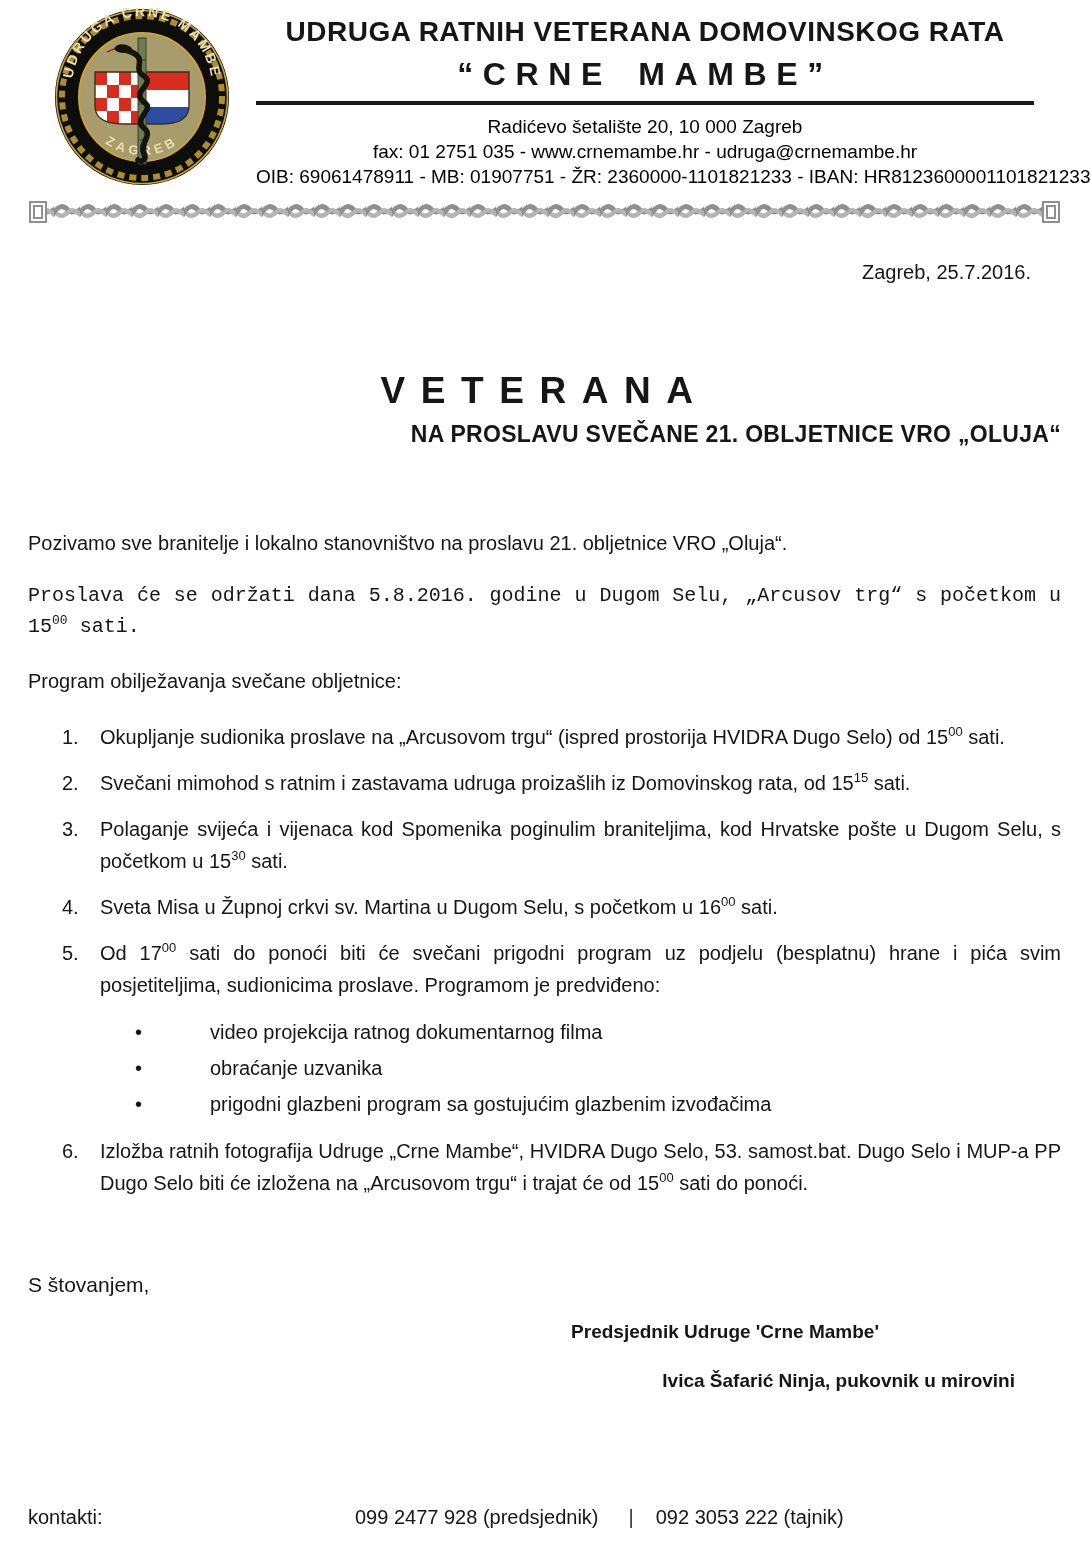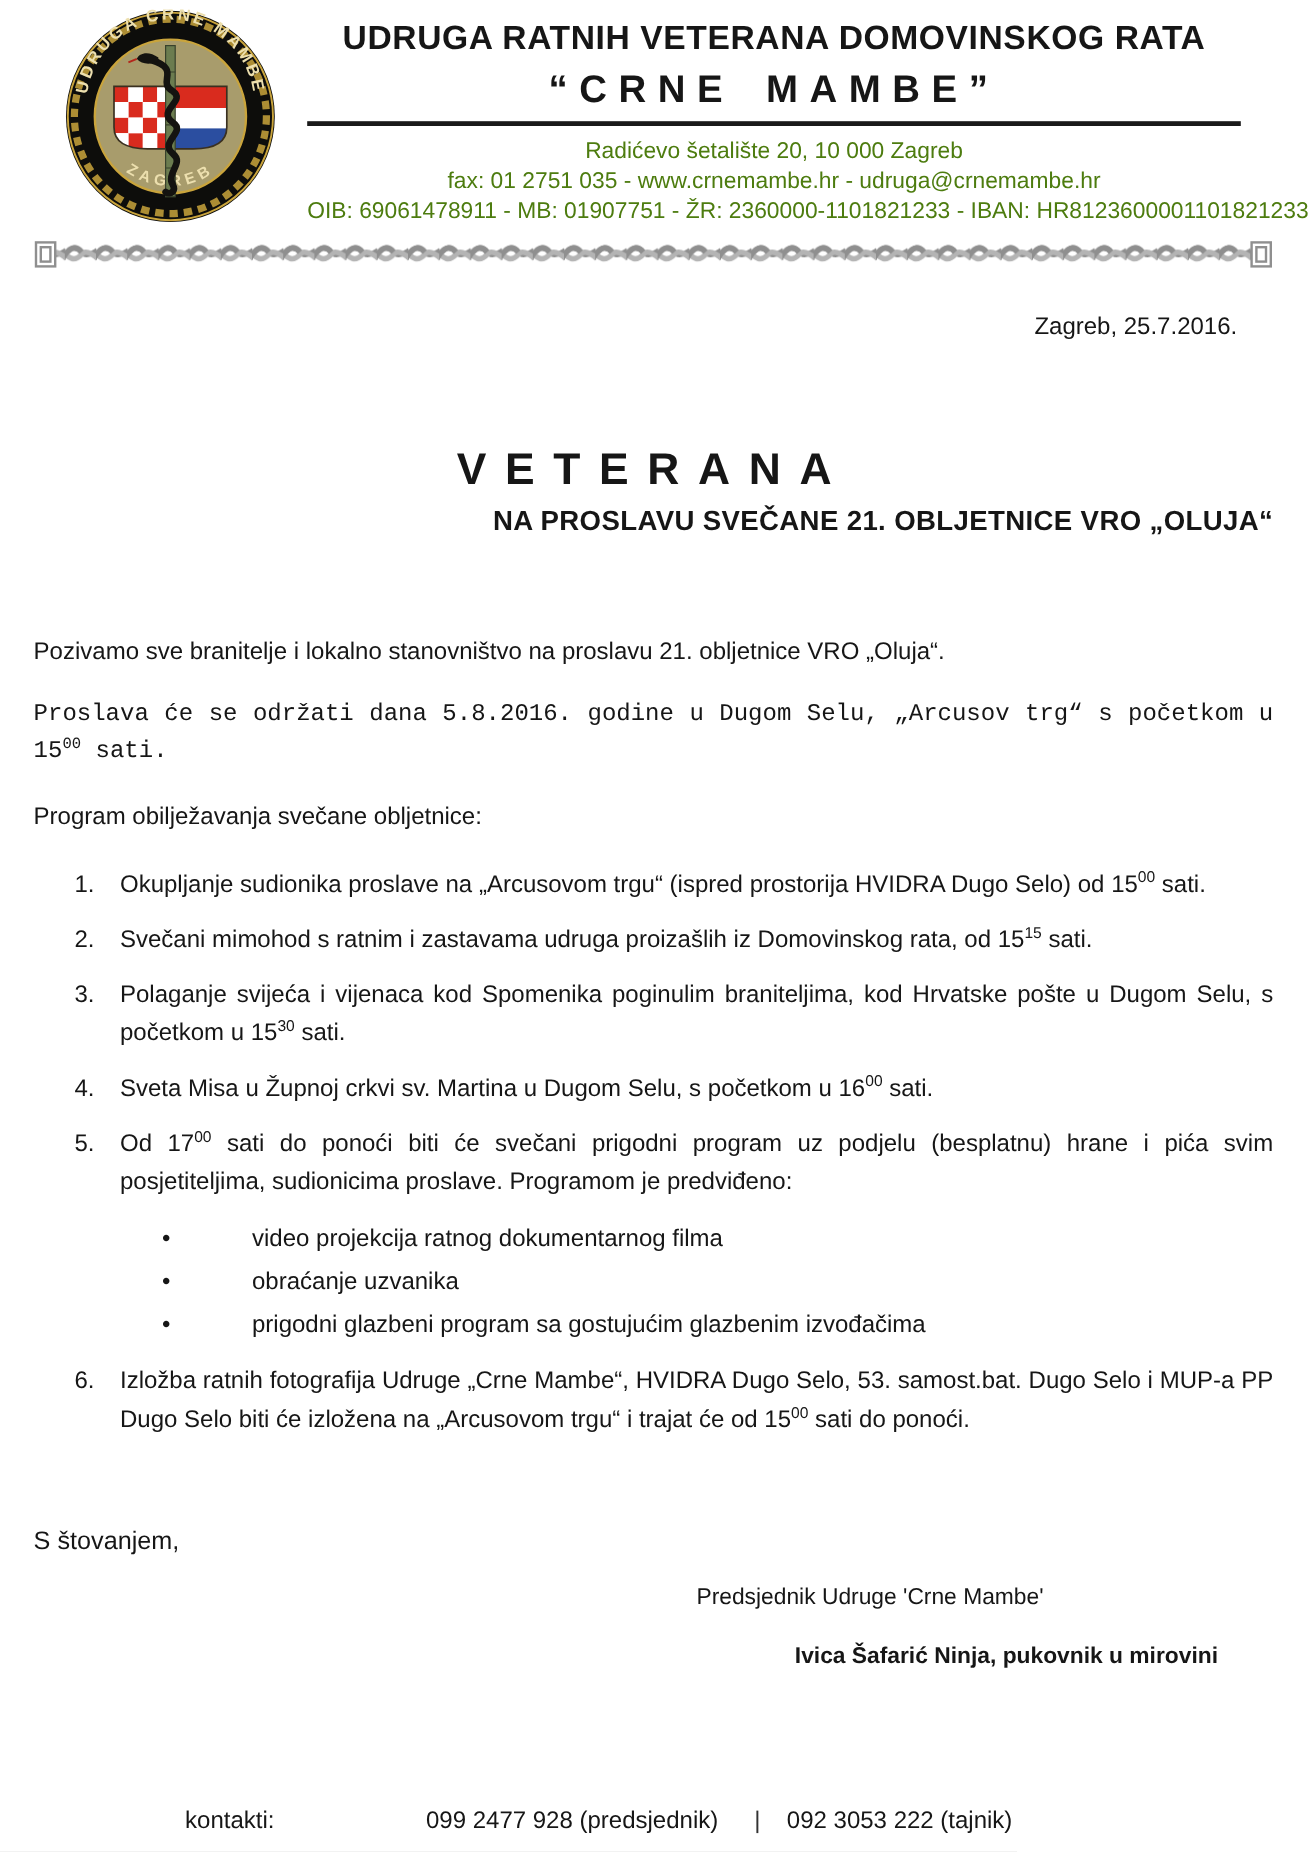--- a/index.html
+++ b/index.html
@@ -10,21 +10,21 @@
     display:flex; flex-direction:column; overflow:hidden;
     padding:8px 30px 14px 28px; position:relative;
   }
   
   .letterhead { position:relative; min-height:178px; }
   .logo-wrap { position:absolute; left:26px; top:0; width:176px; height:178px; }
   .head-block { margin-left:228px; width:778px; text-align:center; }
   .org-name { font-size:28px; font-weight:bold; letter-spacing:0.5px; padding-top:8px; white-space:nowrap; }
   .org-alias { font-size:32px; font-weight:bold; letter-spacing:0.30em; word-spacing:0.25em; margin-top:8px; }
   .head-rule { height:4px; background:#1a1a1a; margin:8px 0 9px 0; }
-  .head-line { font-size:19px; line-height:25px; color:#4d7c0f; white-space:nowrap; }
+  .head-line { font-size:19px; line-height:25px; color:#000000; white-space:nowrap; }
   
   .chain { margin:10px 0 0 0; height:26px; width:100%; }
   
   .dateline { margin-top:36px; text-align:right; font-size:20px; padding-right:30px; }
   .title { margin-top:86px; text-align:center; font-size:37px; font-weight:bold; letter-spacing:0.42em; }
   .subtitle { margin-top:9px; text-align:right; font-size:23px; font-weight:bold; letter-spacing:0.3px; }
   .para { font-size:20px; line-height:31px; }
   .intro { margin-top:80px; }
   .wide { text-align:justify;font-family:Liberation Mono, monospace; }
   .p-when { margin-top:21px; }
@@ -37,25 +37,25 @@
   .pitem .ptext { flex:1; text-align:justify; }
   .pitem.single .ptext { text-align:left; }
   
   .bullets { margin:16px 0 16px 0; }
   .bullet-row { display:flex; margin-left:107px; font-size:20px; line-height:30px; margin-bottom:6px;gap:40px; }
   .bullet-glyph { width:35px; flex:none; }
   .bullet-glyph::before { content:"•"; font-size:20px; }
   
   .closing { margin-top:60px; font-size:21px; }
   .sig-block { width:580px; margin-left:407px; text-align:center; }
-  .sig-role { margin-top:24px; font-size:19px; font-weight:normal; }
+  .sig-role { margin-top:24px; font-size:19px; font-weight:bold; }
   .sig-name { margin-top:27px; font-size:19px; font-weight:bold;text-align:right; }
   
   .contact-footer { margin-top:auto; display:flex; align-items:baseline; font-size:20px; }
-  .cf-label { width:327px; flex:none;text-align:center; }
+  .cf-label { width:327px; flex:none; }
   .cf-divider { margin:0 22px 0 30px; color:#333; }
 </style>
 </head>
 <body>
 
 <div class="page">
 
   <header class="letterhead">
     <div class="logo-wrap">
       <svg width="176" height="178" viewBox="0 0 176 178">

